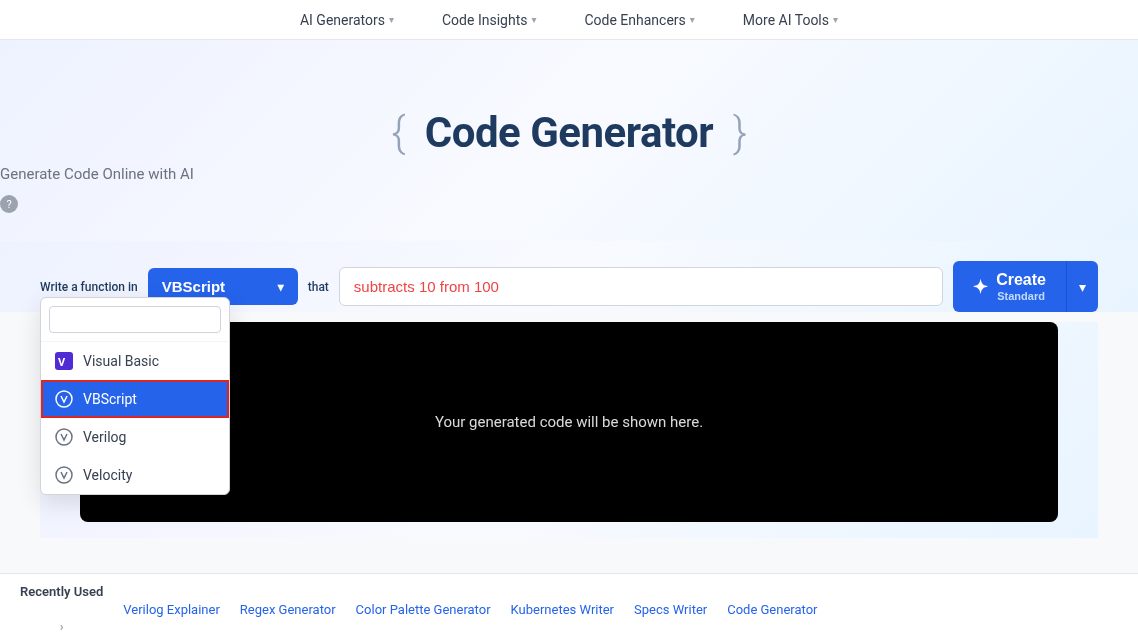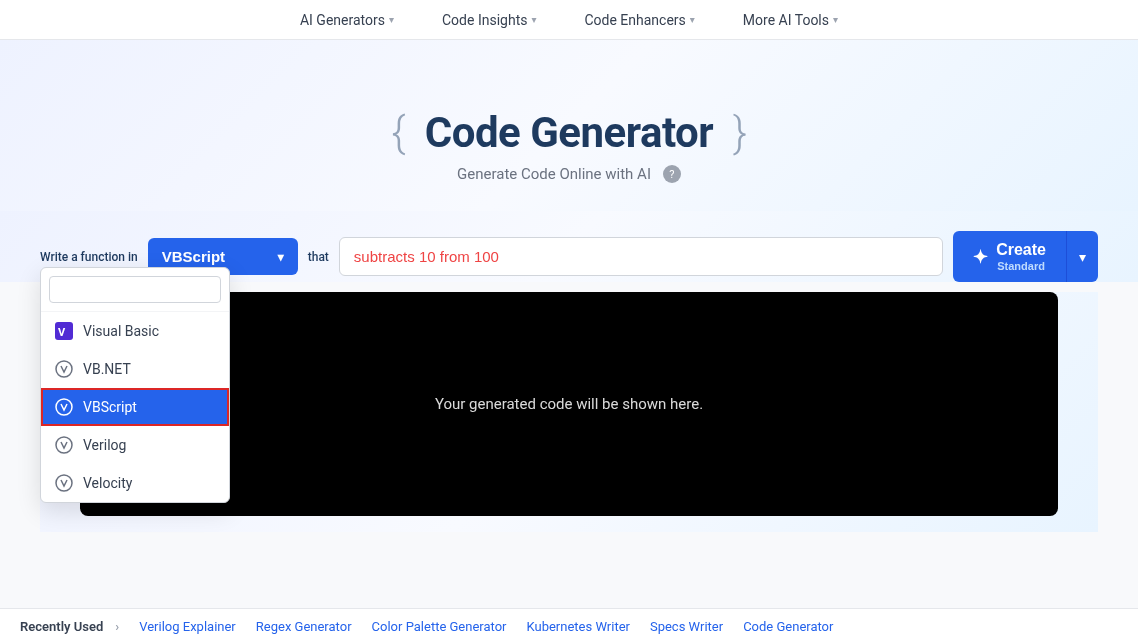--- a/index.html
+++ b/index.html
@@ -57,20 +57,21 @@
       font-weight: 300;
     }
     .hero-subtitle {
       font-size: 15px;
       color: #6b7280;
       margin-top: 8px;
       display: flex;
       align-items: flex-start;
       justify-content: center;
       gap: 12px;
+      flex-direction: column;
     }
     .help-icon {
       width: 18px;
       height: 18px;
       border-radius: 50%;
       background: #9ca3af;
       color: #fff;
       font-size: 11px;
       display: inline-flex;
       align-items: center;
@@ -212,21 +213,21 @@
       font-size: 16px;
       display: flex;
       align-items: center;
     }
 
     
     .code-area {
       background: #000;
       margin: 0 40px;
       border-radius: 8px;
-      height: 224px;
+      height: 200px;
       display: flex;
       align-items: center;
       justify-content: center;
       position: relative;
     }
     .code-placeholder {
       color: #fff;
       font-size: 15px;
       opacity: 0.85;
     }
@@ -244,21 +245,22 @@
       align-items: center;
       gap: 20px;
       font-size: 13px;
     }
     .recently-used-label {
       color: #374151;
       font-weight: 600;
       white-space: nowrap;
       display: flex;
       align-items: center;
-      gap: 12px;
+      gap: 20px;
+      flex-direction: column;
     }
     .recently-used-label .arrow {
       color: #9ca3af;
     }
     .recent-link {
       color: #2563eb;
       cursor: pointer;
       white-space: nowrap;
     }
 
@@ -344,29 +346,20 @@
       <div class="dropdown-item">
         <span class="lang-icon">
           <svg width="18" height="18" viewBox="0 0 18 18">
             <rect width="18" height="18" fill="#512BD4" rx="3"></rect>
             <text x="3" y="14" font-size="11" fill="white" font-weight="bold">V</text>
           </svg>
         </span>
         <span>Visual Basic</span>
       </div>
 
-      <div class="dropdown-item">
-        <span class="lang-icon">
-          <svg width="18" height="18" viewBox="0 0 18 18">
-            <circle cx="9" cy="9" r="8" fill="none" stroke="#6b7280" stroke-width="1.5"></circle>
-            <path d="M6 6 L9 12 L12 6" fill="none" stroke="#6b7280" stroke-width="1.5"></path>
-          </svg>
-        </span>
-        <span>VB.NET</span>
-      </div>
 
       <div class="dropdown-item selected">
         <span class="lang-icon">
           <svg width="18" height="18" viewBox="0 0 18 18">
             <circle cx="9" cy="9" r="8" fill="none" stroke="white" stroke-width="1.5"></circle>
             <path d="M6 6 L9 12 L12 6" fill="none" stroke="white" stroke-width="1.5"></path>
           </svg>
         </span>
         <span>VBScript</span>
       </div>

